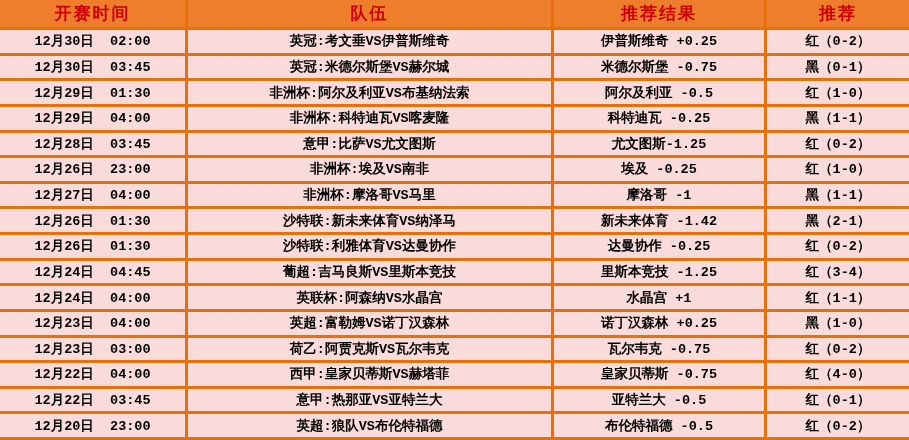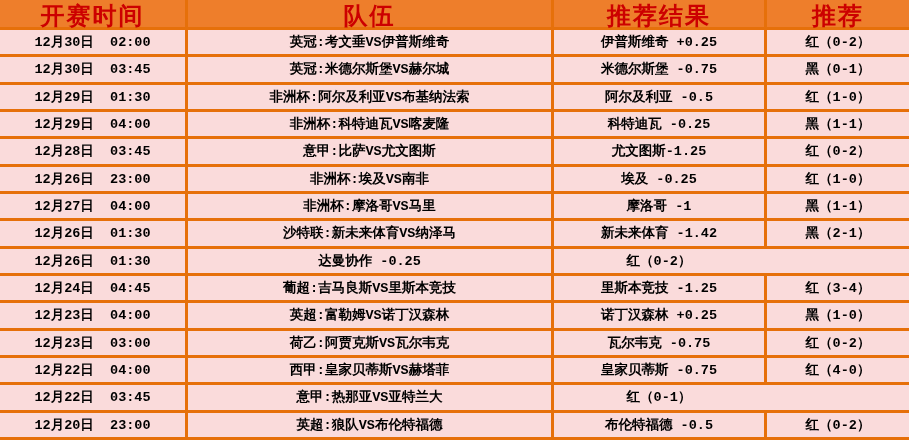--- a/index.html
+++ b/index.html
@@ -17,21 +17,21 @@
     display:grid;
     grid-template-columns:185px 366px 213px 145px;
     height:30px;
     background:var(--header_bg);
     border-bottom:3px solid var(--grid);
   }
   .hcell{
     display:flex;align-items:center;justify-content:center;
     color:var(--header_text);
     font-weight:bold;
-    font-size:24px;
+    font-size:17px;
     letter-spacing:2px;
     white-space:pre;
   }
   .hcell:nth-child(n+2){border-left:3px solid var(--grid);text-align:right;}
   .body{height:410px;display:grid;grid-auto-rows:1fr;}
   .row{
     display:grid;
     grid-template-columns:185px 366px 213px 145px;
     border-bottom:3px solid var(--grid);
     background:var(--row_bg);
@@ -110,31 +110,38 @@
 
   <div class="row">
     <div class="cell">12月26日  01:30</div>
     <div class="cell">沙特联:新未来体育VS纳泽马</div>
     <div class="cell">新未来体育 -1.42</div>
     <div class="cell">黑（2-1）</div>
   </div>
 
   <div class="row">
     <div class="cell">12月26日  01:30</div>
+    <div class="cell">沙特联:利雅体育VS达曼协作</div>
     <div class="cell">达曼协作 -0.25</div>
     <div class="cell">红（0-2）</div>
   </div>
 
   <div class="row">
     <div class="cell">12月24日  04:45</div>
     <div class="cell">葡超:吉马良斯VS里斯本竞技</div>
     <div class="cell">里斯本竞技 -1.25</div>
     <div class="cell">红（3-4）</div>
   </div>
 
+  <div class="row">
+    <div class="cell">12月24日  04:00</div>
+    <div class="cell">英联杯:阿森纳VS水晶宫</div>
+    <div class="cell">水晶宫 +1</div>
+    <div class="cell">红（1-1）</div>
+  </div>
 
   <div class="row">
     <div class="cell">12月23日  04:00</div>
     <div class="cell">英超:富勒姆VS诺丁汉森林</div>
     <div class="cell">诺丁汉森林 +0.25</div>
     <div class="cell">黑（1-0）</div>
   </div>
 
   <div class="row">
     <div class="cell">12月23日  03:00</div>
@@ -146,20 +153,21 @@
   <div class="row">
     <div class="cell">12月22日  04:00</div>
     <div class="cell">西甲:皇家贝蒂斯VS赫塔菲</div>
     <div class="cell">皇家贝蒂斯 -0.75</div>
     <div class="cell">红（4-0）</div>
   </div>
 
   <div class="row">
     <div class="cell">12月22日  03:45</div>
     <div class="cell">意甲:热那亚VS亚特兰大</div>
+    <div class="cell">亚特兰大 -0.5</div>
     <div class="cell">红（0-1）</div>
   </div>
 
   <div class="row">
     <div class="cell">12月20日  23:00</div>
     <div class="cell">英超:狼队VS布伦特福德</div>
     <div class="cell">布伦特福德 -0.5</div>
     <div class="cell">红（0-2）</div>
   </div>
 </div>

